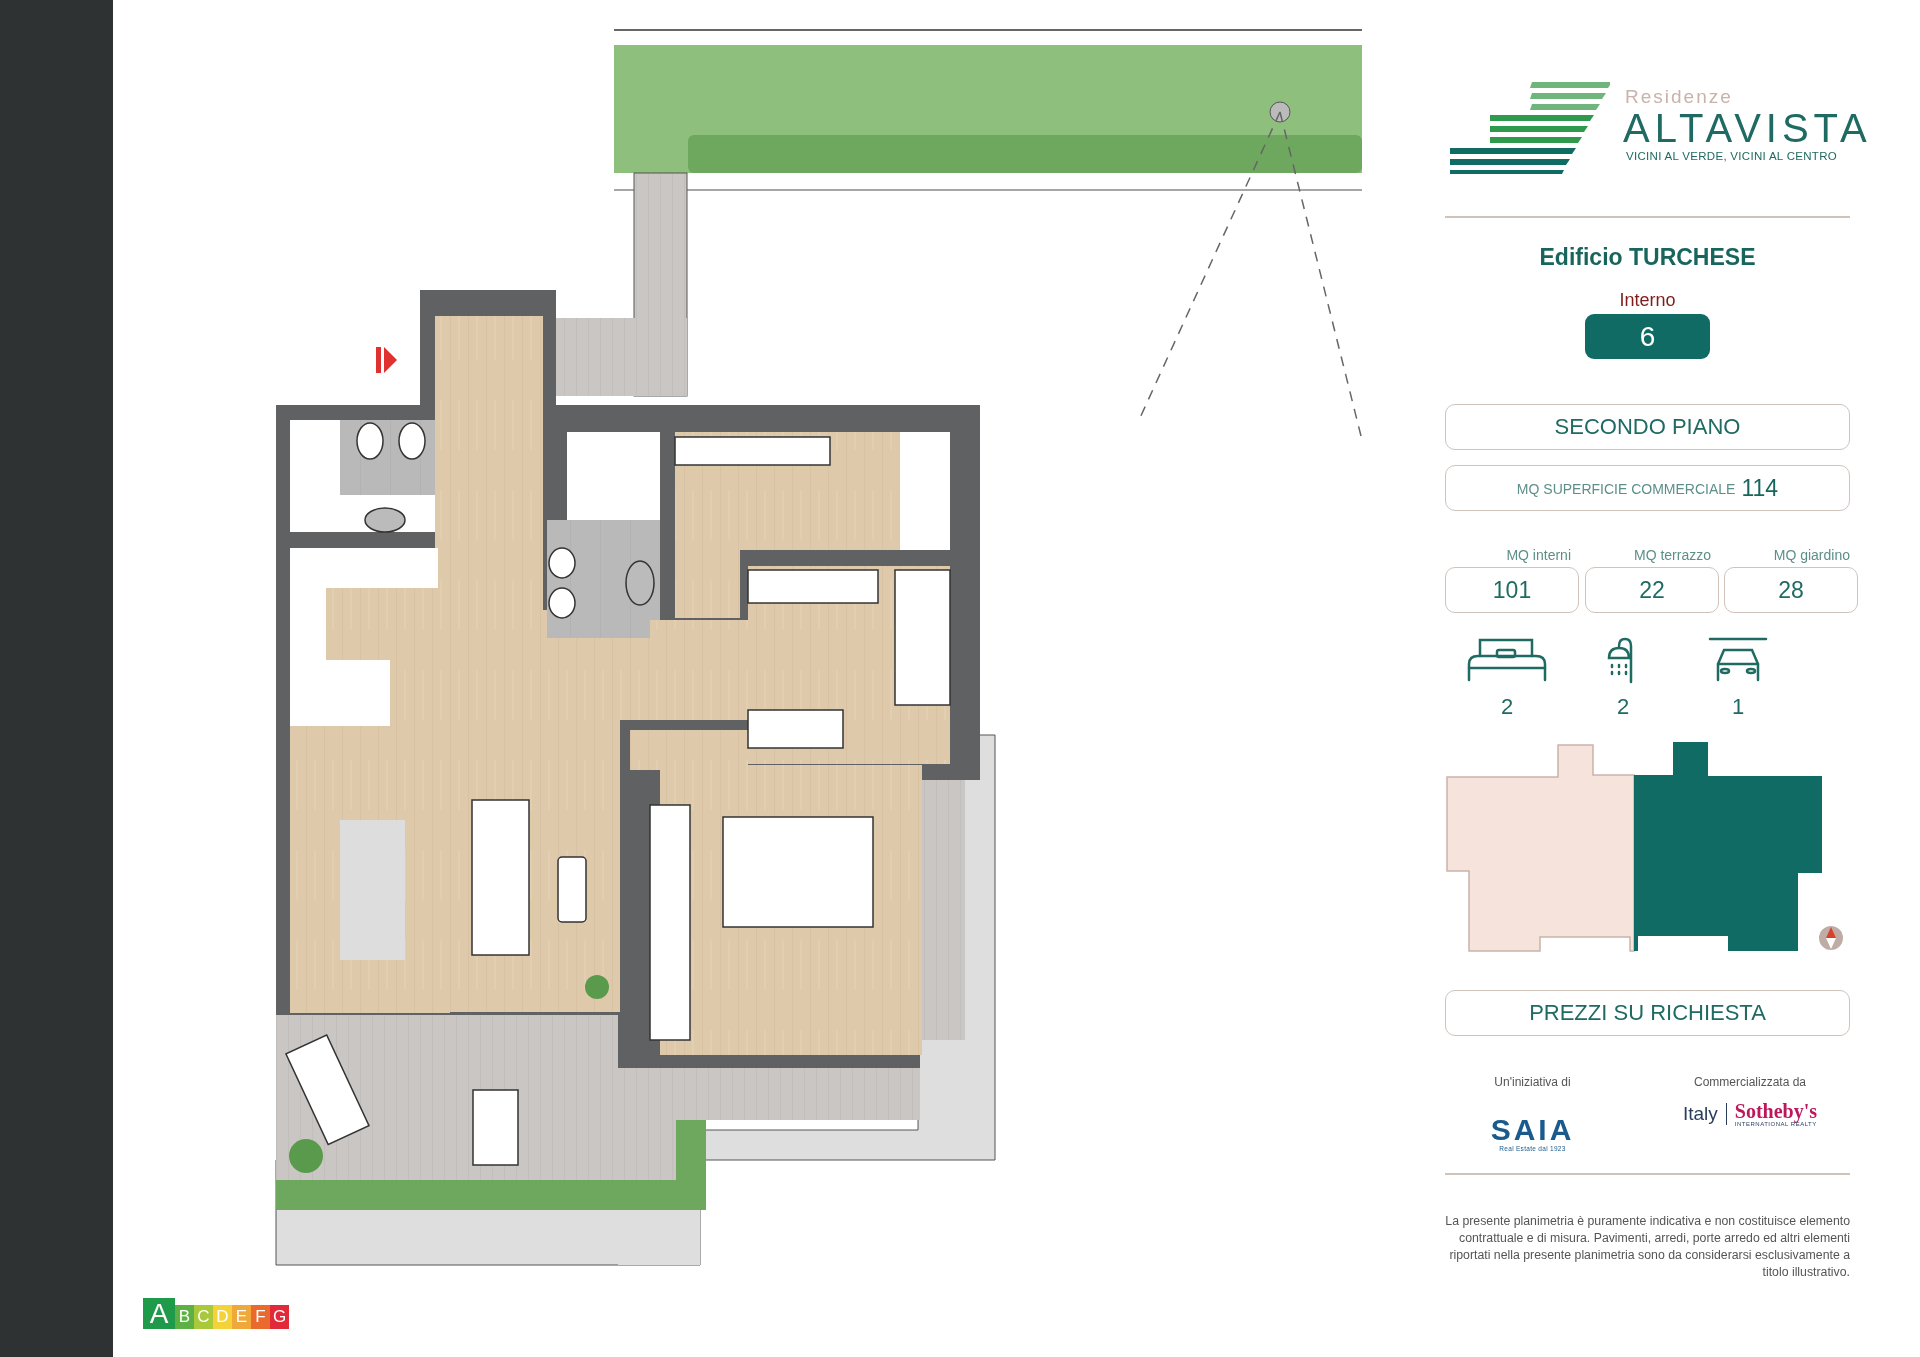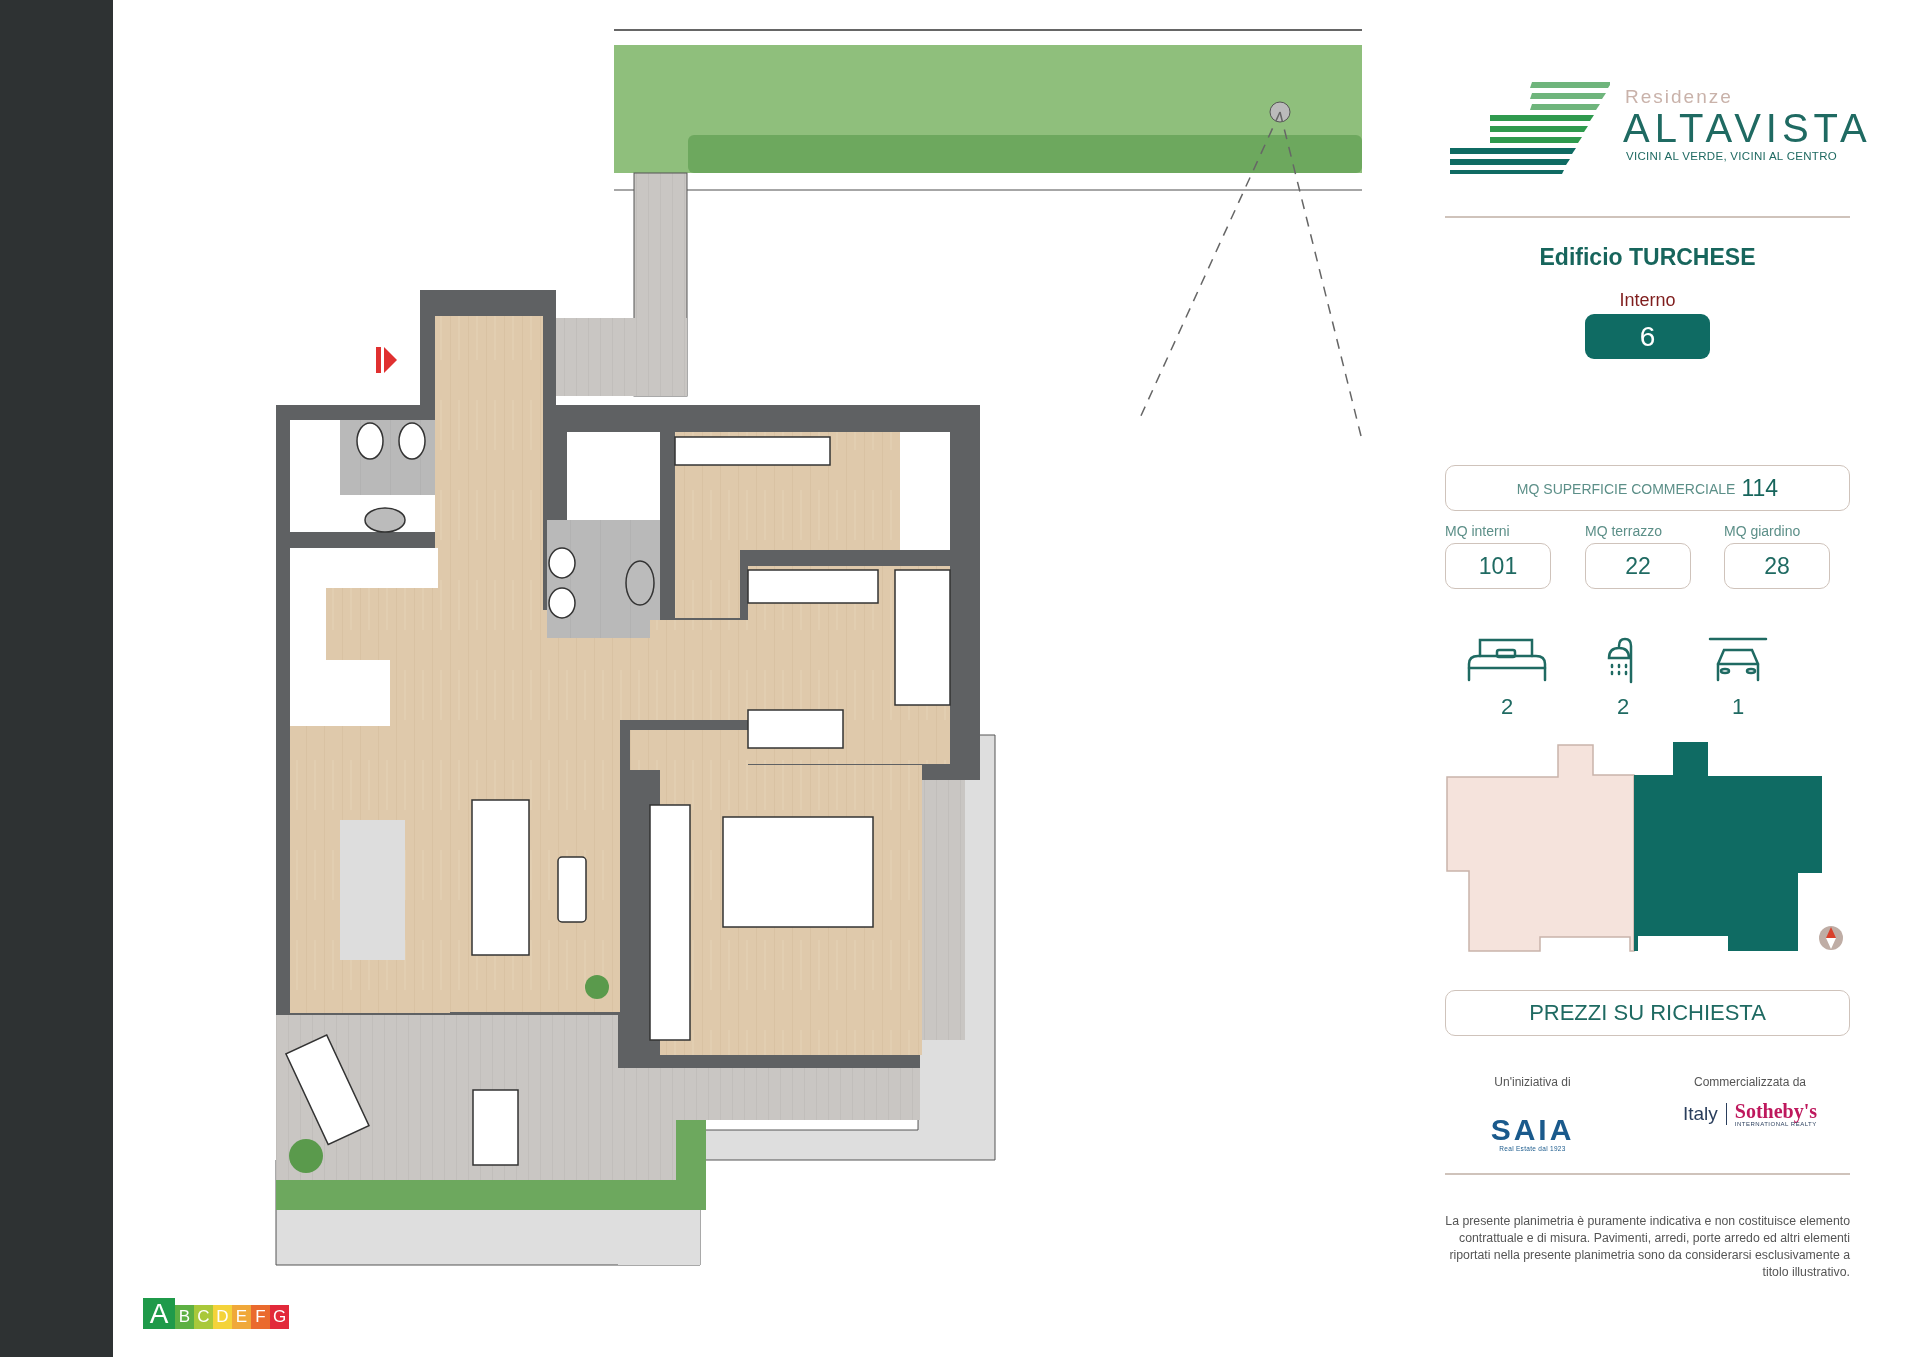--- a/index.html
+++ b/index.html
@@ -26,22 +26,22 @@
   .building-title { position: absolute; left: 0; top: 244px; width: 405px; text-align: center; font-size: 23px; font-weight: bold; color: #17655c; }
   .interno-label { position: absolute; left: 0; top: 290px; width: 405px; text-align: center; font-size: 18px; color: #7f1d1d; }
   .interno-badge { position: absolute; left: 140px; top: 314px; width: 125px; height: 45px; border-radius: 9px; background: #0f6b63; color: #fff; text-align: center; font-size: 28px; line-height: 45px; }
 
   .box { position: absolute; border: 1.5px solid #cfc3bb; border-radius: 10px; background: #fff; text-align: center; color: #1f6a62; }
   .floor-box { left: 0; top: 404px; width: 405px; height: 46px; line-height: 44px; font-size: 22px; }
   .sup-box { left: 0; top: 465px; width: 405px; height: 46px; line-height: 44px; font-size: 14px; color: #5c8f88; border-radius: 10px; }
   .sup-box .sup-val { font-size: 23px; color: #17655c; margin-left: 6px; vertical-align: -2px; }
 
   .mq-col { position: absolute; top: 523px; width: 126px; }
-  .mq-col .lbl { text-align: left; font-size: 14px; color: #5c8f88; height: 20px; }
-  .mq-col .box { position: relative; width: 106px; height: 46px; line-height: 44px; font-size: 23px; }
+  .mq-col .lbl { text-align: right; font-size: 14px; color: #5c8f88; height: 20px; margin-top: 24px; }
+  .mq-col .box { position: relative; width: 134px; height: 46px; line-height: 44px; font-size: 23px; }
 
   .feat { position: absolute; top: 636px; width: 100px; text-align: center; }
   .feat svg { display: block; margin: 0 auto; }
   .feat .num { font-size: 22px; color: #1f6a62; margin-top: 10px; }
 
   .keymap { position: absolute; left: 0; top: 735px; width: 405px; height: 220px; }
 
   .price-box { left: 0; top: 990px; width: 405px; height: 46px; line-height: 44px; font-size: 22px; }
 
   .partner { position: absolute; top: 1075px; text-align: center; }
@@ -173,20 +173,21 @@
     <div class="brand-big">ALTAVISTA</div>
     <div class="tagline">VICINI AL VERDE, VICINI AL CENTRO</div>
   </div>
 
   <div class="divider" style="top:216px"></div>
 
   <div class="building-title">Edificio TURCHESE</div>
   <div class="interno-label">Interno</div>
   <div class="interno-badge">6</div>
 
+  <div class="box floor-box">SECONDO PIANO</div>
 
   <div class="box sup-box">
     <span>MQ SUPERFICIE COMMERCIALE</span><span class="sup-val">114</span>
   </div>
 
   <div class="mq-col" style="left:0">
     <div class="lbl">MQ interni</div>
     <div class="box">101</div>
   </div>
   <div class="mq-col" style="left:140px">

